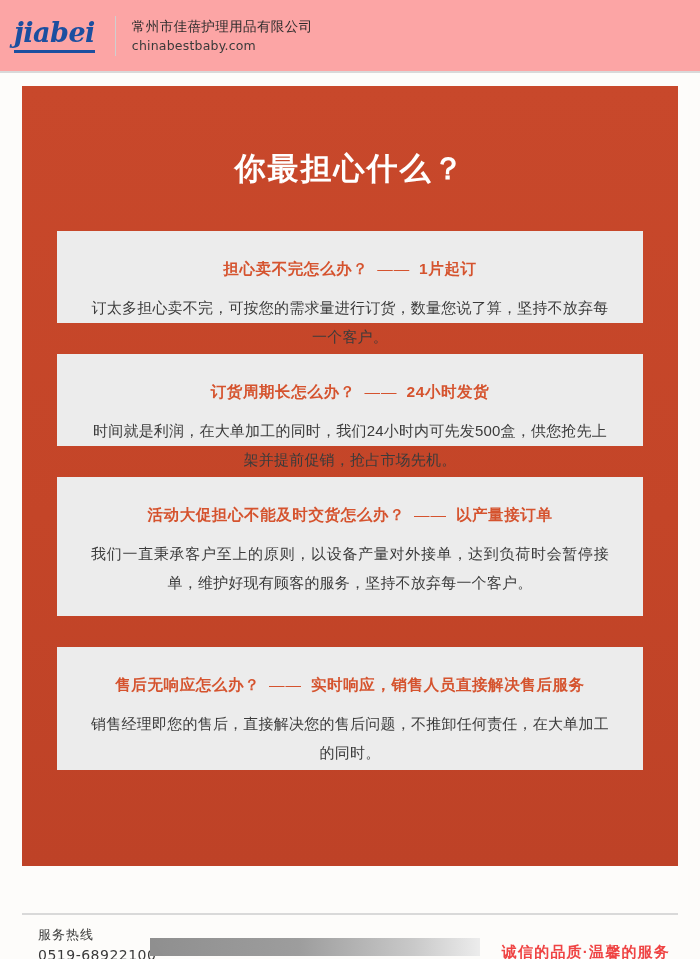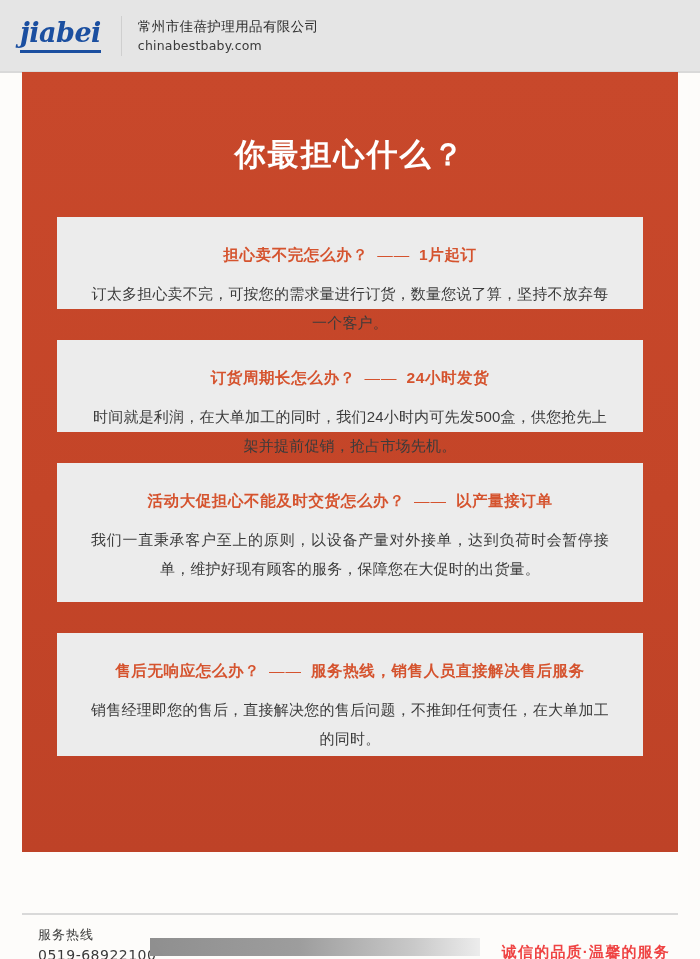--- a/index.html
+++ b/index.html
@@ -22,25 +22,25 @@
     background: #fdfcfa;
   }
 
   
   .header {
     position: absolute;
     left: 0;
     top: 0;
     width: 700px;
     height: 72px;
-    background: #e5e5e5;
+    background: #fca5a5;
     display: flex;
     align-items: center;
     box-sizing: border-box;
-    padding-left: 20px;
+    padding-left: 14px;
   }
   .logo-block {
     display: flex;
     align-items: center;
     height: 46px;
   }
   .logo-mark {
     font-family: "DejaVu Serif", serif;
     font-style: italic;
     font-weight: bold;
@@ -81,21 +81,21 @@
     top: 71px;
     width: 700px;
     height: 2px;
     background: #d9d9d9;
   }
 
   
   .panel {
     position: absolute;
     left: 22px;
-    top: 72px;
+    top: 86px;
     width: 656px;
     height: 780px;
     background: #c8492a;
     background: linear-gradient(180deg, #c8482b 0%, #c44528 55%, #be4227 100%);
   }
 
   .panel-title {
     position: absolute;
     left: 0;
     top: 62px;
@@ -253,28 +253,28 @@
         </div>
         <div class="card-body">时间就是利润，在大单加工的同时，我们24小时内可先发500盒，供您抢先上架并提前促销，抢占市场先机。</div>
       </div>
 
       <div class="card c3">
         <div class="card-head">
           <span>活动大促担心不能及时交货怎么办？</span>
           <span class="dash">——</span>
           <span>以产量接订单</span>
         </div>
-        <div class="card-body just">我们一直秉承客户至上的原则，以设备产量对外接单，达到负荷时会暂停接单，维护好现有顾客的服务，保障您在大促时的出货量。</div>
+        <div class="card-body just">我们一直秉承客户至上的原则，以设备产量对外接单，达到负荷时会暂停接单，维护好现有顾客的服务，坚持不放弃每一个客户。</div>
       </div>
 
       <div class="card c4">
         <div class="card-head">
           <span>售后无响应怎么办？</span>
           <span class="dash">——</span>
-          <span>服务热线，销售人员直接解决售后服务</span>
+          <span>实时响应，销售人员直接解决售后服务</span>
         </div>
         <div class="card-body just">销售经理即您的售后，直接解决您的售后问题，不推卸任何责任，在大单加工的同时。</div>
       </div>
 
     </div>
   </div>
 
   <div class="footer">
     <div class="footer-rule"></div>
     <div class="hotline">

